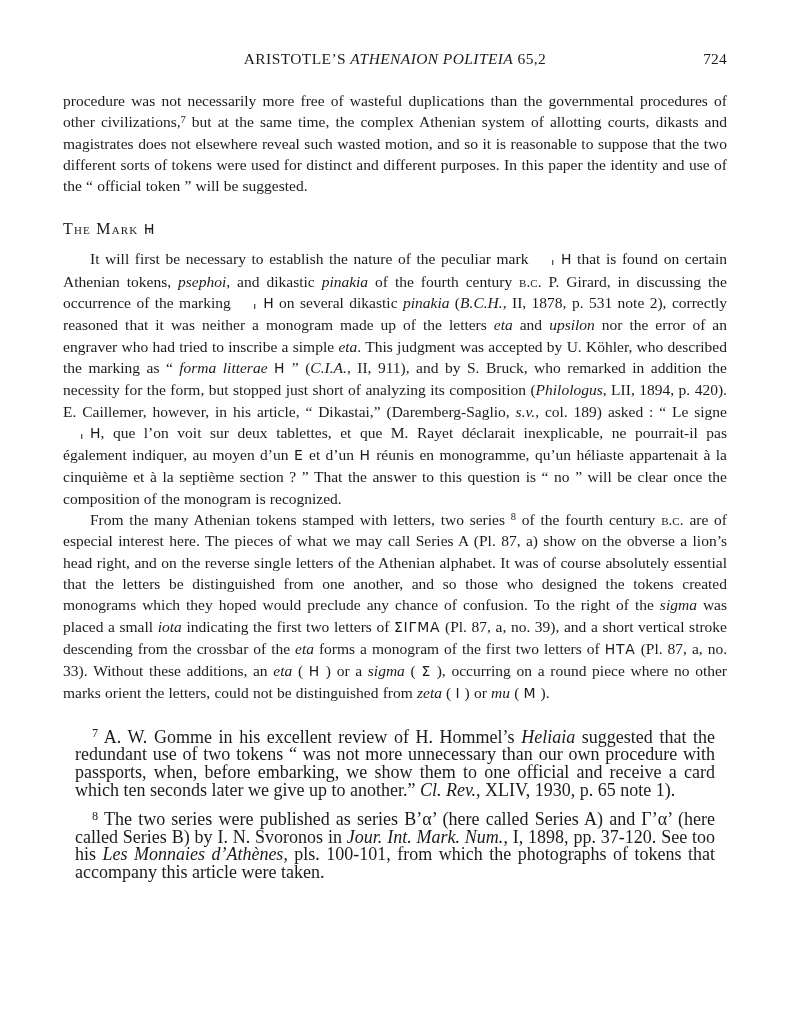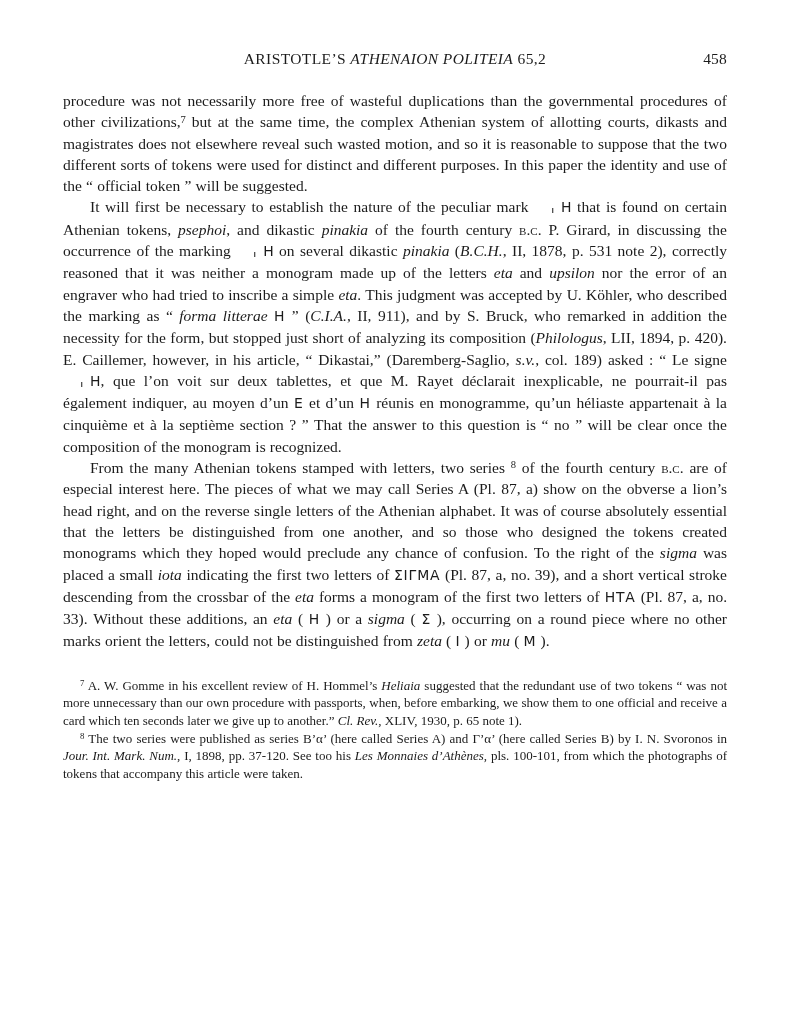--- a/index.html
+++ b/index.html
@@ -45,22 +45,22 @@
   h2.sect {
     margin: 24px 0 10px 0;
     font-size: 16px;
     font-weight: normal;
     font-variant: small-caps;
     letter-spacing: 1.2px;
     text-align: left;
   }
   footer.footnotes { margin-top: 24px; }
   footer.footnotes p {
-    margin: 0;
-    font-size: 13px;
+    margin: 12px;
+    font-size: 18px;
     line-height: 17.6px;
     text-align: justify;
     text-indent: 17px;
   }
   i { font-style: italic; }
   sup {
     font-size: 0.68em;
     line-height: 0;
     vertical-align: baseline;
     position: relative;
@@ -93,25 +93,26 @@
   }
 </style>
 </head>
 <body>
 
 <div class="page">
   <div class="content">
 
     <header class="running">
       <span class="title">ARISTOTLE’S <i>ATHENAION POLITEIA</i> 65,2</span>
-      <span class="pageno">458</span>
+      <span class="pageno">724</span>
     </header>
 
     <main>
       <p class="noindent">procedure was not necessarily more free of wasteful duplications than the governmental procedures of other civilizations,<sup>7</sup> but at the same time, the complex Athenian system of allotting courts, dikasts and magistrates does not elsewhere reveal such wasted motion, and so it is reasonable to suppose that the two different sorts of tokens were used for distinct and different purposes. In this paper the identity and use of the “ official token ” will be suggested.</p>
+      <h2 class="sect">The Mark <span class="hm">H</span></h2>
       <p>It will first be necessary to establish the nature of the peculiar mark <span class="hm">H</span> that is found on certain Athenian tokens, <i>psephoi</i>, and dikastic <i>pinakia</i> of the fourth century <span class="sc">b.c.</span> P. Girard, in discussing the occurrence of the marking <span class="hm">H</span> on several dikastic <i>pinakia</i> (<i>B.C.H.</i>, II, 1878, p. 531 note 2), correctly reasoned that it was neither a monogram made up of the letters <i>eta</i> and <i>upsilon</i> nor the error of an engraver who had tried to inscribe a simple <i>eta</i>. This judgment was accepted by U. Köhler, who described the marking as “ <i>forma litterae</i> <span class="gk">Η</span> ” (<i>C.I.A.</i>, II, 911), and by S. Bruck, who remarked in addition the necessity for the form, but stopped just short of analyzing its composition (<i>Philologus</i>, LII, 1894, p. 420). E. Caillemer, however, in his article, “ Dikastai,” (Daremberg-Saglio, <i>s.v.</i>, col. 189) asked : “ Le signe <span class="hm">H</span>, que l’on voit sur deux tablettes, et que M. Rayet déclarait inexplicable, ne pourrait-il pas également indiquer, au moyen d’un <span class="gk">Ε</span> et d’un <span class="gk">Η</span> réunis en monogramme, qu’un héliaste appartenait à la cinquième et à la septième section ? ” That the answer to this question is “ no ” will be clear once the composition of the monogram is recognized.</p>
       <p>From the many Athenian tokens stamped with letters, two series <sup>8</sup> of the fourth century <span class="sc">b.c.</span> are of especial interest here. The pieces of what we may call Series A (Pl. 87, a) show on the obverse a lion’s head right, and on the reverse single letters of the Athenian alphabet. It was of course absolutely essential that the letters be distinguished from one another, and so those who designed the tokens created monograms which they hoped would preclude any chance of confusion. To the right of the <i>sigma</i> was placed a small <i>iota</i> indicating the first two letters of <span class="gk">ΣΙΓΜΑ</span> (Pl. 87, a, no. 39), and a short vertical stroke descending from the crossbar of the <i>eta</i> forms a monogram of the first two letters of <span class="gk">ΗΤΑ</span> (Pl. 87, a, no. 33). Without these additions, an <i>eta</i> ( <span class="gk">Η</span> ) or a <i>sigma</i> ( <span class="gk">Σ</span> ), occurring on a round piece where no other marks orient the letters, could not be distinguished from <i>zeta</i> ( <span class="gk">Ι</span> ) or <i>mu</i> ( <span class="gk">Μ</span> ).</p>
     </main>
 
     <footer class="footnotes">
       <p><sup>7</sup> A. W. Gomme in his excellent review of H. Hommel’s <i>Heliaia</i> suggested that the redundant use of two tokens “ was not more unnecessary than our own procedure with passports, when, before embarking, we show them to one official and receive a card which ten seconds later we give up to another.” <i>Cl. Rev.</i>, XLIV, 1930, p. 65 note 1).</p>
       <p><sup>8</sup> The two series were published as series Β’α’ (here called Series A) and Γ’α’ (here called Series B) by I. N. Svoronos in <i>Jour. Int. Mark. Num.</i>, I, 1898, pp. 37-120. See too his <i>Les Monnaies d’Athènes</i>, pls. 100-101, from which the photographs of tokens that accompany this article were taken.</p>
     </footer>
 
   </div>

